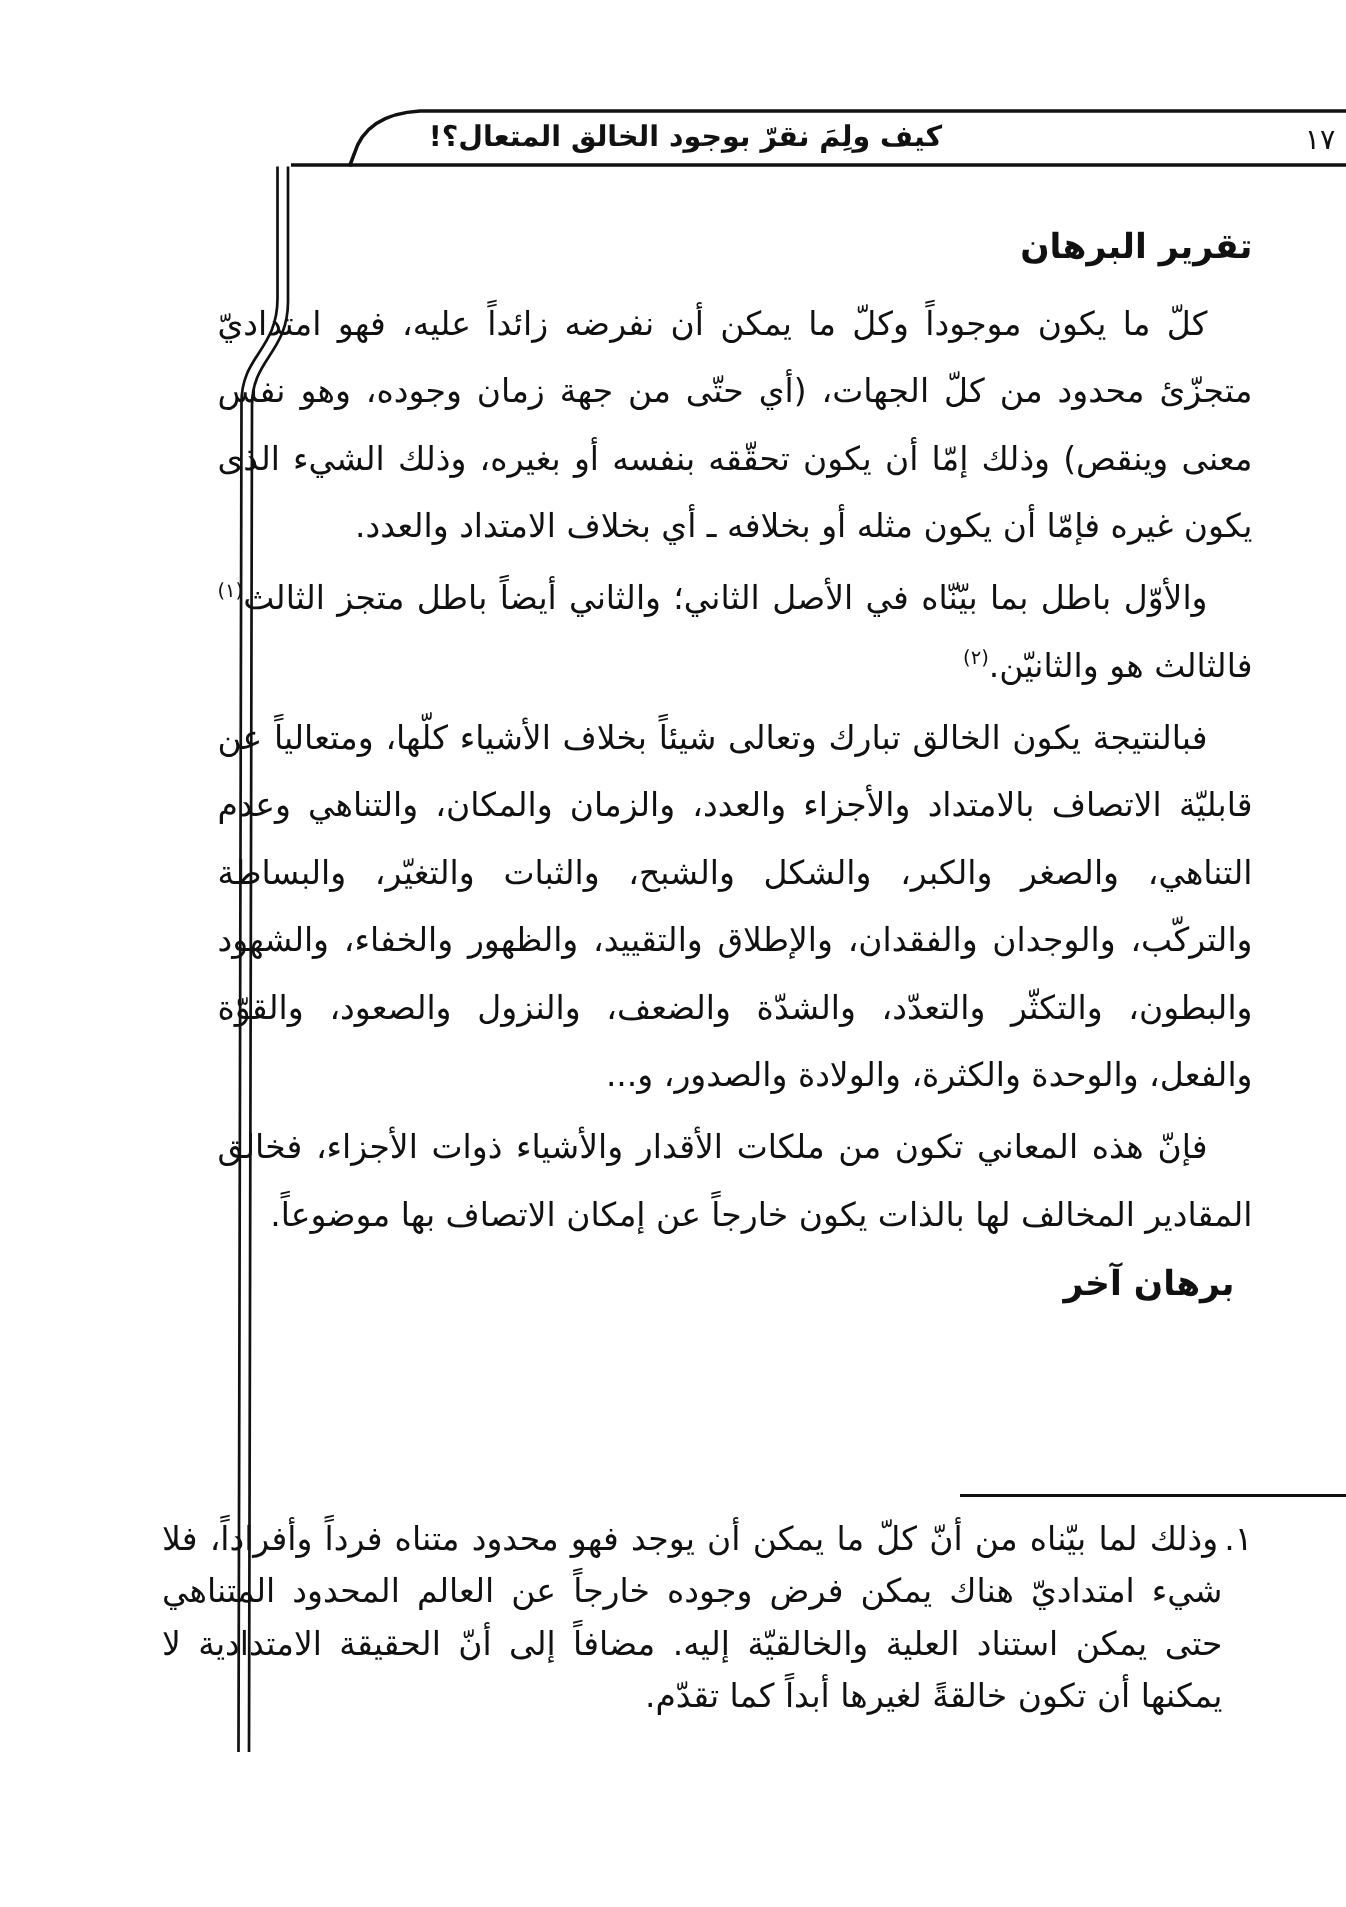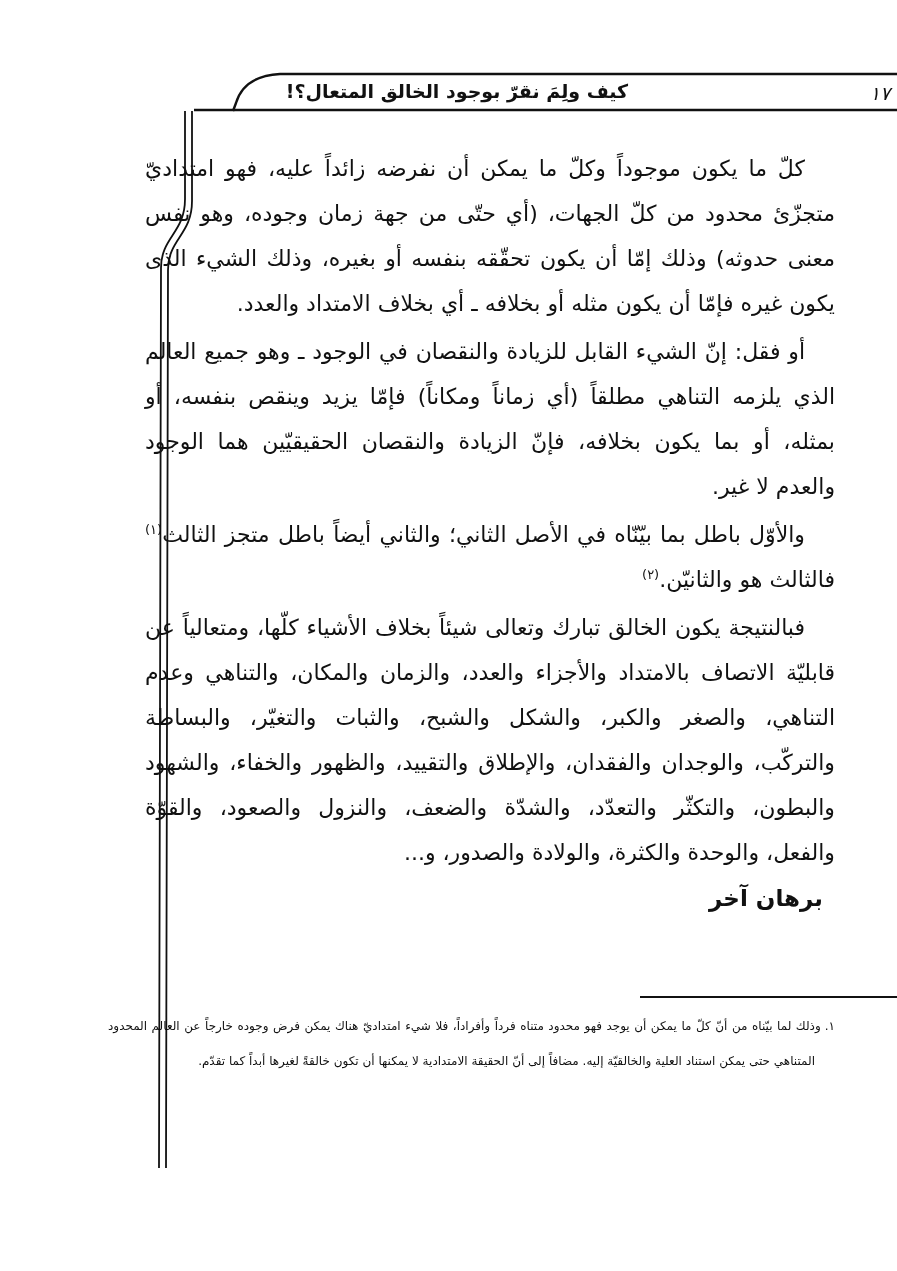--- a/index.html
+++ b/index.html
@@ -5,34 +5,34 @@
   html,body{margin:0;padding:0;background:#ffffff;}
   body{width:897px;height:1271px;overflow:hidden;
        font-family:"DejaVu Sans",sans-serif;color:#111111;}
   .page{position:relative;width:815px;height:1271px;background:#ffffff;direction:rtl;}
   .frame-svg{position:absolute;top:0;left:0;z-index:1;}
 
   .head-title{position:absolute;top:76px;left:183px;width:384px;z-index:2;
               text-align:center;font-weight:bold;font-size:19px;line-height:30px;
               white-space:nowrap;}
   .page-num{position:absolute;top:80px;left:780px;width:36px;z-index:2;
-            text-align:center;font-size:19px;line-height:26px;font-style:italic;}
+            text-align:center;font-size:19px;line-height:26px;}
 
   .body-block{position:absolute;top:146px;right:62px;width:690px;z-index:2;
               text-align:justify;}
   .sec-heading{font-size:23px;font-weight:bold;margin:0 0 10px 0;line-height:38px;
                text-align:right;}
   .sec-heading.second{margin:4px 12px 0 0;}
   .body-block p{font-size:22px;line-height:45px;margin:0 0 3px 0;text-indent:30px;}
   sup.fn-ref{font-size:13px;line-height:0;vertical-align:super;}
 
   .fn-sep{position:absolute;top:996px;left:558px;width:277px;height:2px;
           background:#111111;z-index:2;}
   .footnotes{position:absolute;top:1009px;right:62px;width:727px;z-index:2;
-             font-size:12px;line-height:35px;text-align:justify;margin-left:10px;}
+             font-size:22px;line-height:35px;text-align:justify;margin-left:10px;}
   .footnote{padding-right:20px;text-indent:-20px;margin:0 0 2px 0;}
   .fn-marker{padding-left:4px;}
 </style>
 </head>
 <body>
 
 <div class="page">
 
   <svg class="frame-svg" width="897" height="1271" viewBox="0 0 897 1271">
 
@@ -41,29 +41,30 @@
     <path d="M 833 110 L 112 110" fill="none" stroke="#111111" stroke-width="2.4"></path>
 
     <path d="M 103 111 L 103 199 C 103 233 79 237 79 268 L 77 1168" fill="none" stroke="#111111" stroke-width="1.8"></path>
     <path d="M 110 111 L 110 201 C 110 235 86 239 86 270 L 84 1168" fill="none" stroke="#111111" stroke-width="1.8"></path>
   </svg>
 
   <div class="head-title">كيف ولِمَ نقرّ بوجود الخالق المتعال؟!</div>
   <div class="page-num">١٧</div>
 
   <div class="body-block">
+    <h2 class="sec-heading">تقرير البرهان</h2>
 
-    <p>كلّ ما يكون موجوداً وكلّ ما يمكن أن نفرضه زائداً عليه، فهو امتداديّ متجزّئ محدود من كلّ الجهات، (أي حتّى من جهة زمان وجوده، وهو نفس معنى حدوثه) وذلك إمّا أن يكون تحقّقه بنفسه أو بغيره، وذلك الشيء الذى يكون غيره فإمّا أن يكون مثله أو بخلافه ـ أي بخلاف الامتداد والعدد.</p>
+    <p>كلّ ما يكون موجوداً وكلّ ما يمكن أن نفرضه زائداً عليه، فهو امتداديّ متجزّئ محدود من كلّ الجهات، (أي حتّى من جهة زمان وجوده، وهو نفس معنى وينقص) وذلك إمّا أن يكون تحقّقه بنفسه أو بغيره، وذلك الشيء الذى يكون غيره فإمّا أن يكون مثله أو بخلافه ـ أي بخلاف الامتداد والعدد.</p>
 
-    <p>أو فقل: إنّ الشيء القابل للزيادة والنقصان في الوجود ـ وهو جميع العالم الذي يلزمه التناهي مطلقاً (أي زماناً ومكاناً) فإمّا يزيد وينقص بنفسه، أو بمثله، أو بما يكون بخلافه، فإنّ الزيادة والنقصان الحقيقيّين هما الوجود والعدم لا غير.</p>
 
     <p><span>والأوّل باطل بما بيّنّاه في الأصل الثاني؛ والثاني أيضاً باطل متجز الثالث</span><sup class="fn-ref">(١)</sup><span> فالثالث هو والثانيّن.</span><sup class="fn-ref">(٢)</sup></p>
 
     <p>فبالنتيجة يكون الخالق تبارك وتعالى شيئاً بخلاف الأشياء كلّها، ومتعالياً عن قابليّة الاتصاف بالامتداد والأجزاء والعدد، والزمان والمكان، والتناهي وعدم التناهي، والصغر والكبر، والشكل والشبح، والثبات والتغيّر، والبساطة والتركّب، والوجدان والفقدان، والإطلاق والتقييد، والظهور والخفاء، والشهود والبطون، والتكثّر والتعدّد، والشدّة والضعف، والنزول والصعود، والقوّة والفعل، والوحدة والكثرة، والولادة والصدور، و...</p>
 
+    <p>فإنّ هذه المعاني تكون من ملكات الأقدار والأشياء ذوات الأجزاء، فخالق المقادير المخالف لها بالذات يكون خارجاً عن إمكان الاتصاف بها موضوعاً.</p>
 
     <h2 class="sec-heading second">برهان آخر</h2>
   </div>
 
   <div class="fn-sep"></div>
 
   <div class="footnotes">
     <div class="footnote"><span class="fn-marker">١.</span><span>وذلك لما بيّناه من أنّ كلّ ما يمكن أن يوجد فهو محدود متناه فرداً وأفراداً، فلا شيء امتداديّ هناك يمكن فرض وجوده خارجاً عن العالم المحدود المتناهي حتى يمكن استناد العلية والخالقيّة إليه. مضافاً إلى أنّ الحقيقة الامتدادية لا يمكنها أن تكون خالقةً لغيرها أبداً كما تقدّم.</span></div>
   </div>
 

